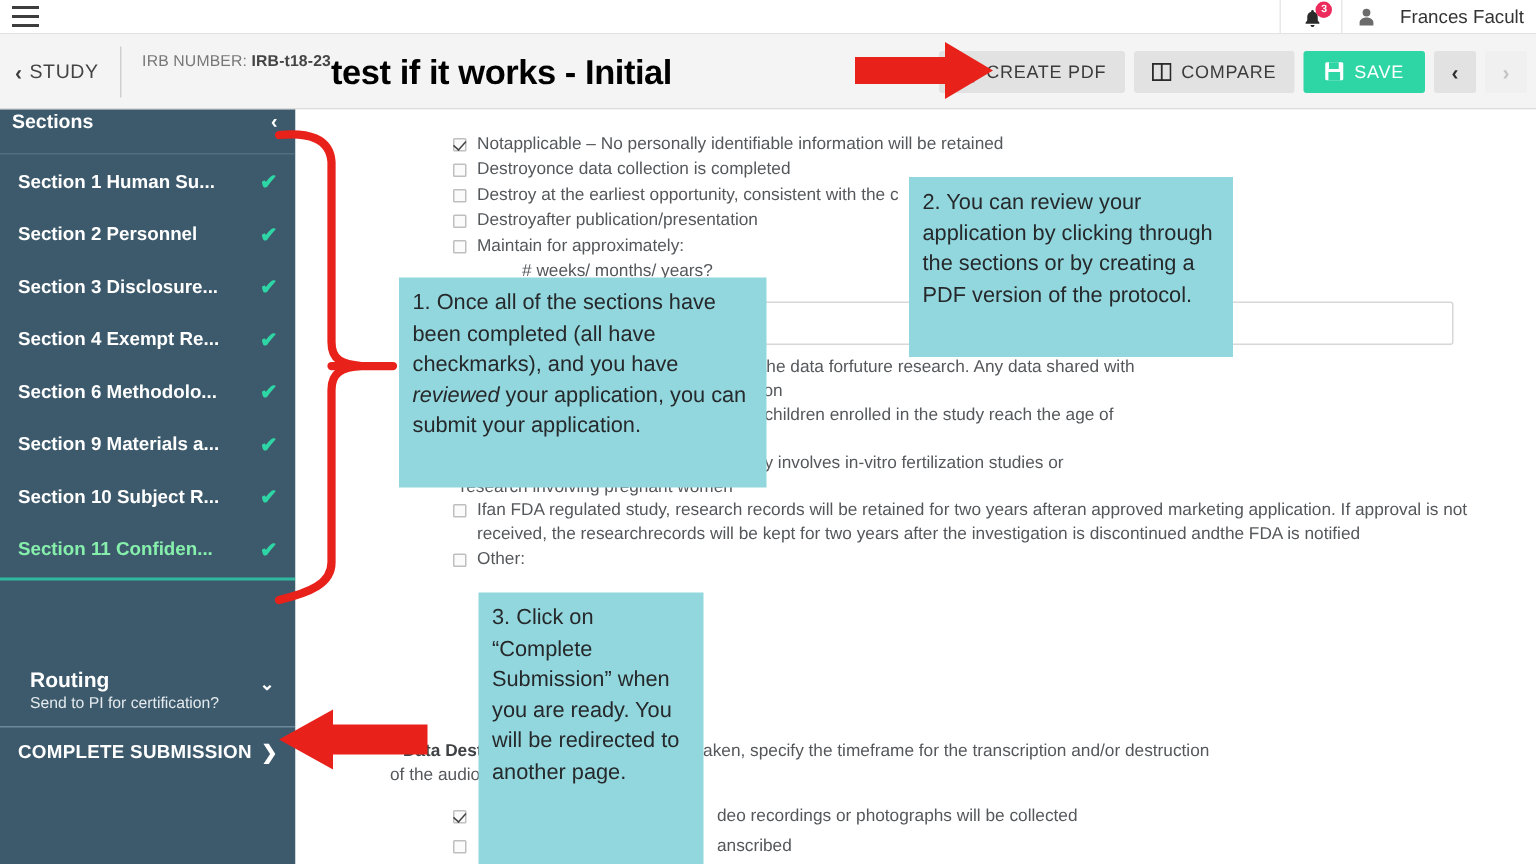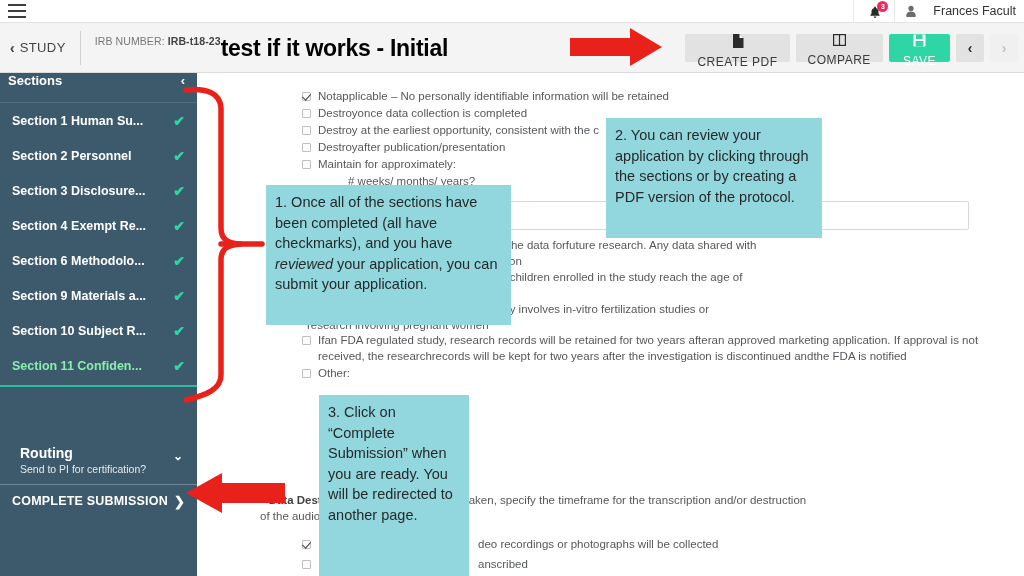--- a/index.html
+++ b/index.html
@@ -63,21 +63,21 @@
   .irbnum b{color:#444;font-weight:bold;}
   .study-title{
     font-size:23px;font-weight:bold;color:#000000;line-height:26px;
     letter-spacing:-.3px;white-space:nowrap;
   }
   .hdr-actions{margin-left:auto;display:flex;align-items:center;gap:6px;padding-right:6px;}
   .btn{
     display:flex;align-items:center;gap:7px;height:28px;padding:0 12px;
     font-size:12px;letter-spacing:.5px;color:#3b3b3b;
     background:#e2e2e2;border:none;border-radius:2px;cursor:pointer;
-    font-family:"Liberation Sans",sans-serif;white-space:nowrap;flex-direction:column;
+    font-family:"Liberation Sans",sans-serif;white-space:nowrap;
   }
   .btn.save{background:#2fd6a5;color:#ffffff;padding:0 14px;}
   .btn svg{display:block;flex:none;}
   .navbtn{
     width:28px;height:28px;background:#e2e2e2;border-radius:2px;
     display:flex;align-items:center;justify-content:center;cursor:pointer;
     font-size:14px;font-weight:bold;color:#2e2e2e;
   }
   .navbtn.disabled{background:#f0f0f0;color:#c3c3c3;}
 

